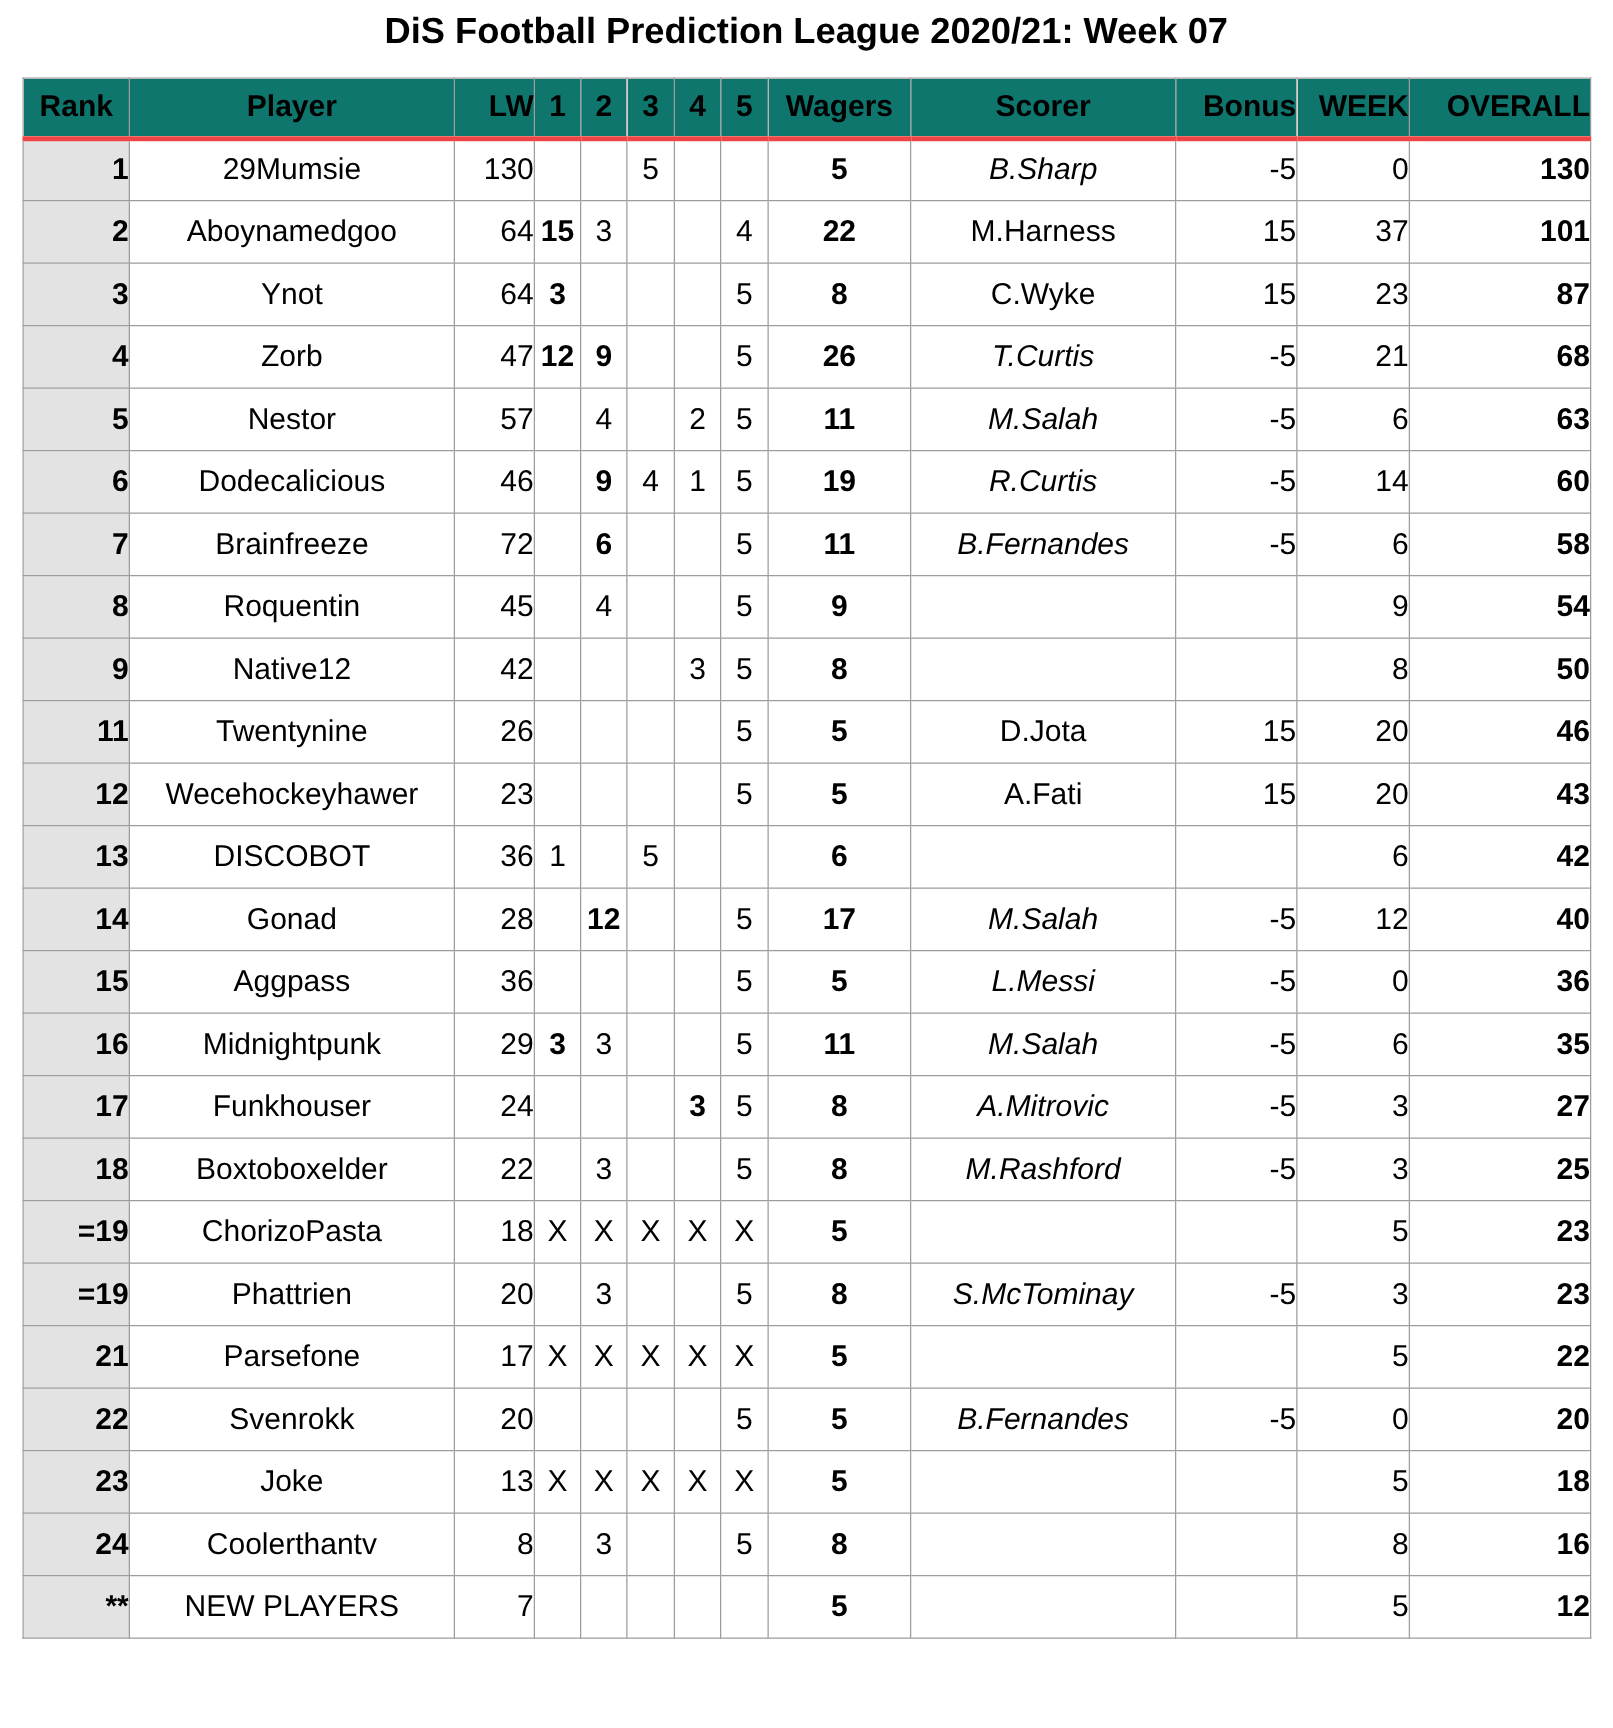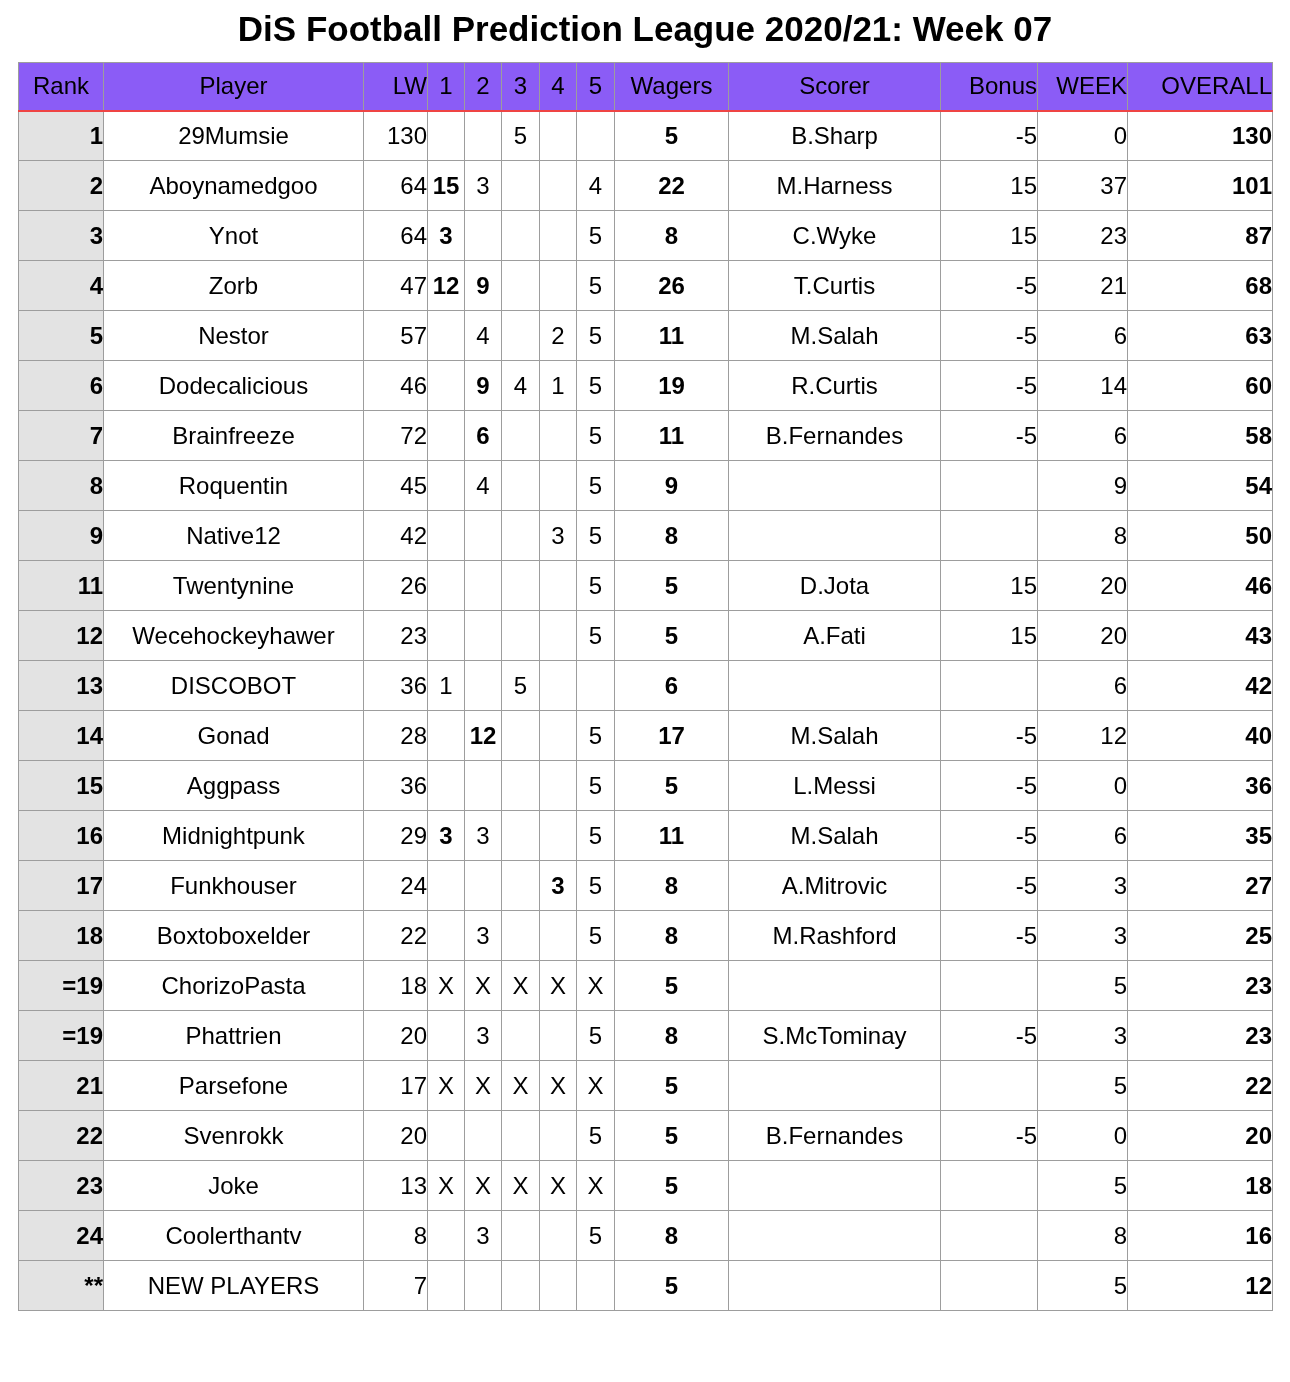--- a/index.html
+++ b/index.html
@@ -12,21 +12,21 @@
     font-family: "Liberation Sans", sans-serif;
     color: #000;
   }
   .title {
     position: absolute;
     top: 9px;
     left: 0;
     width: 1290px;
     margin: 0;
     text-align: center;
-    font-size: 35px;
+    font-size: 29px;
     font-weight: 700;
     color: #000;
   }
   table.league {
     position: absolute;
     top: 62px;
     left: 18px;
     width: 1254px;
     border-collapse: collapse;
     table-layout: fixed;
@@ -36,37 +36,37 @@
     font-size: 24px;
     line-height: 1;
     white-space: nowrap;
     overflow: hidden;
     padding: 0;
     color: #000;
     vertical-align: middle;
   }
   .league thead th {
     height: 48px;
-    background: #8b5cf6;
-    border-bottom: 2px solid #ef4444;
-    font-weight: 400;
+    background: #0f766e;
+    border-bottom: 4px solid #ef4444;
+    font-weight: 700;
   }
   .league tbody td {
     height: 50px;
     background: #ffffff;
   }
   .league td.rank {
     background: #e3e3e3;
     font-weight: 700;
   }
   .left   { text-align: center;   padding-left: 12px; }
   .right  { text-align: right;  padding-right: 13px; }
   .center { text-align: center; }
   .bold   { font-weight: 700; }
-  .scorer.miss { }
+  .scorer.miss { font-style: italic; }
   .scorer.hit  { font-weight: 400; }
 </style>
 </head>
 <body>
 
 <h1 class="title">DiS Football Prediction League 2020/21: Week 07</h1>
 
 <table class="league">
   <colgroup>
     <col style="width:85px">

